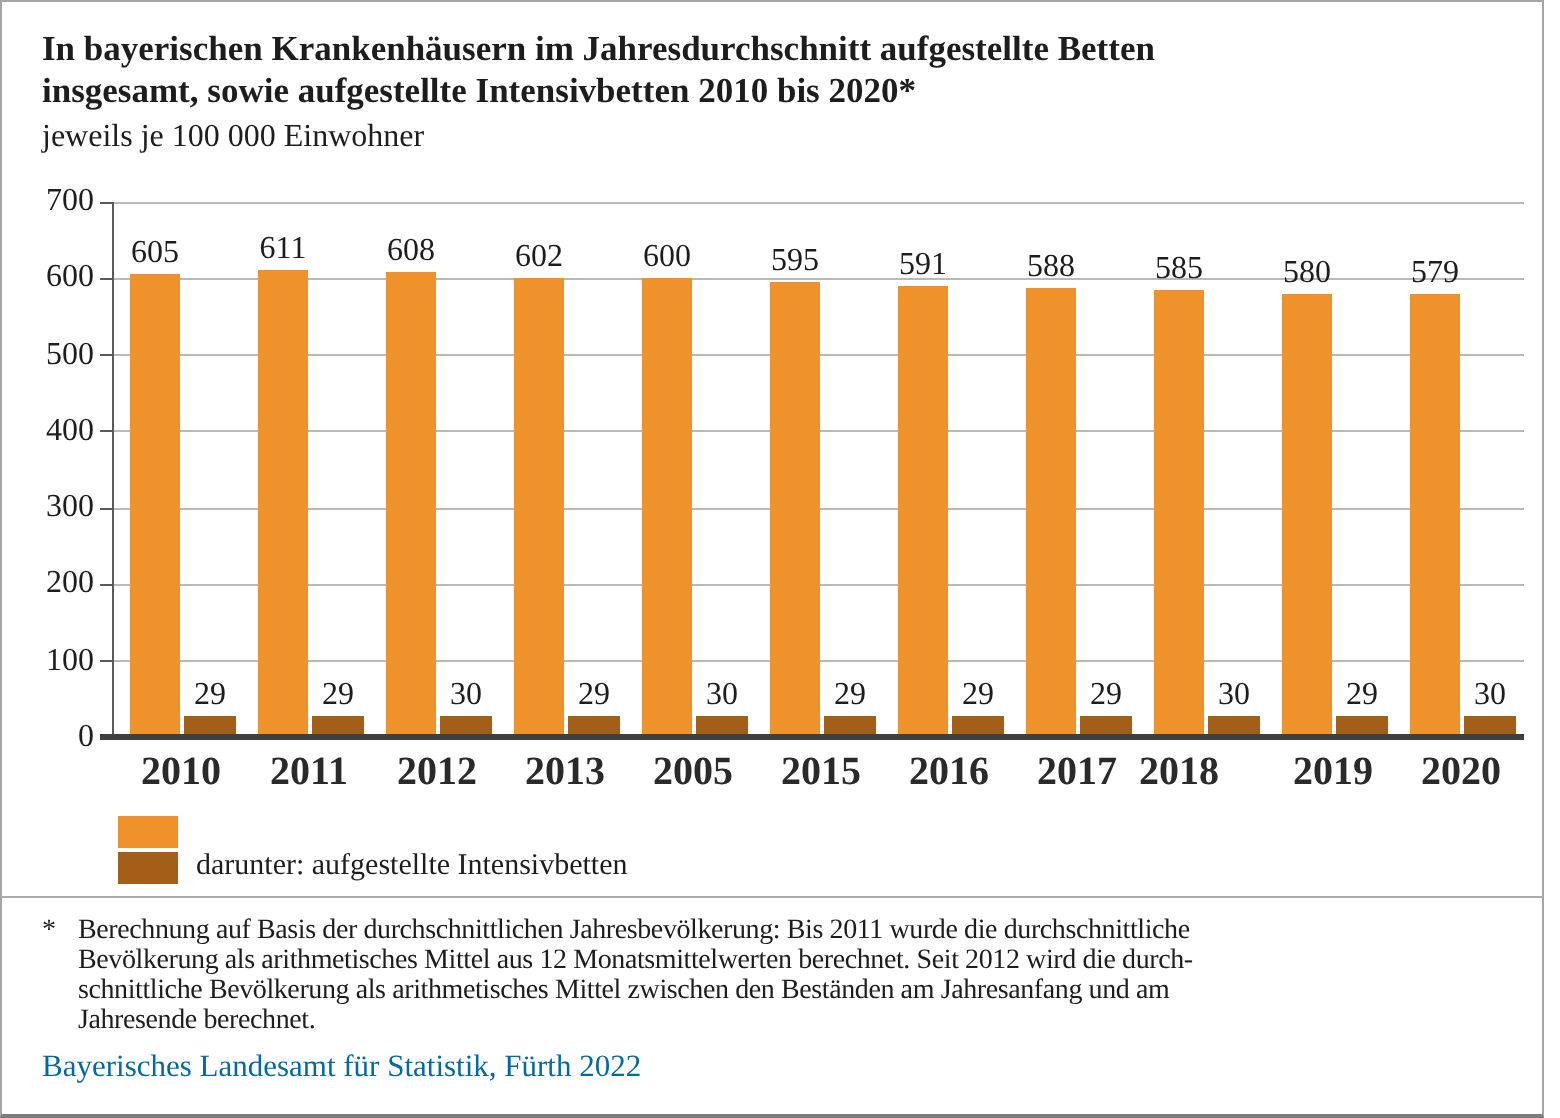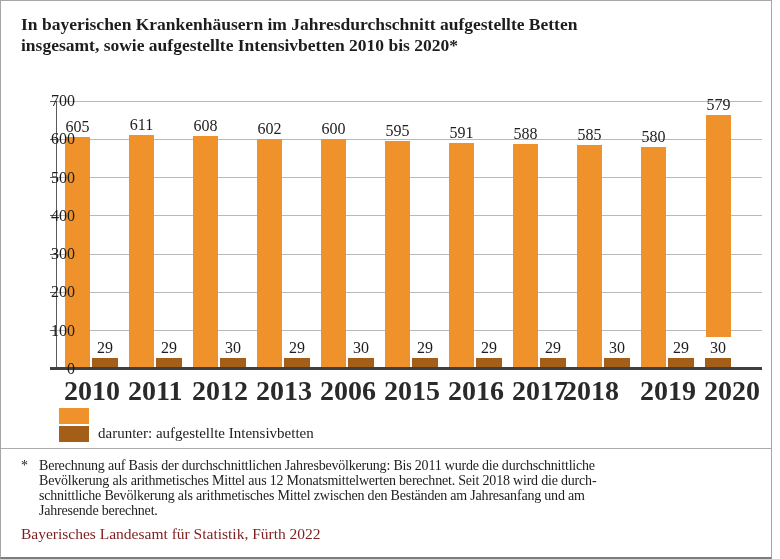--- a/index.html
+++ b/index.html
@@ -16,51 +16,52 @@
   .title-block{position:absolute;left:20px;top:13px;color:#1d1d1d;}
   .title-line{font-size:17.5px;font-weight:bold;line-height:21px;white-space:nowrap;}
   .subtitle{font-size:16px;font-weight:normal;line-height:20px;margin-top:3px;white-space:nowrap;}
 
   .plot{
     position:absolute;left:55px;top:100px;width:705px;height:268px;
     border-left:1px solid #5a5a5a;
   }
   .gridline{position:absolute;left:0;right:0;height:1px;background:#b9b9b9;}
   .ytick-mark{position:absolute;left:-7px;width:7px;height:1px;background:#5a5a5a;}
-  .ylabel{position:absolute;left:0;width:46px;text-align:right;font-size:16px;color:#1d1d1d;padding-left:28px;}
+  .ylabel{position:absolute;left:0;width:46px;text-align:right;font-size:16px;color:#1d1d1d;}
   .zero-line{position:absolute;left:49px;width:712px;height:3px;top:366px;background:#3f3f3f;}
 
   .bar-group{position:absolute;bottom:0;display:flex;align-items:flex-end;gap:2px;}
   .bar-col{display:flex;flex-direction:column;align-items:center;}
   .bar-value{font-size:16px;color:#1d1d1d;margin-bottom:2px;white-space:nowrap;line-height:17px;}
   .bar{display:block;}
 
-  .xlabel{position:absolute;top:374px;width:53px;text-align:center;font-size:28px;font-weight:bold;color:#2a2a2a;white-space:nowrap;}
+  .xlabel{position:absolute;top:374px;width:53px;text-align:center;font-size:20px;font-weight:bold;color:#2a2a2a;white-space:nowrap;}
 
   .legend{position:absolute;left:58px;top:406px;}
   .legend-row{display:flex;align-items:center;height:17px;margin-bottom:1px;}
   .legend-swatch{width:30px;height:16px;margin-right:9px;flex:0 0 auto;}
   .legend-label{font-size:15px;color:#1d1d1d;white-space:nowrap;}
 
   .separator{position:absolute;left:0;right:0;top:447px;height:1px;background:#ababab;}
 
   .footnote{position:absolute;left:20px;top:457px;display:flex;color:#1d1d1d;}
   .footnote-marker{width:18px;font-size:14px;line-height:15px;}
   .footnote-line{font-size:14px;line-height:15px;letter-spacing:-0.2px;white-space:nowrap;}
 
-  .source{position:absolute;left:20px;top:524px;font-size:15.5px;color:#7f1d1d;white-space:nowrap;}
+  .source{position:absolute;left:20px;top:524px;font-size:15.5px;color:#0369a1;white-space:nowrap;}
 </style>
 </head>
 <body>
 
 <div class="page">
 
   <div class="title-block">
     <div class="title-line">In bayerischen Krankenhäusern im Jahresdurchschnitt aufgestellte Betten</div>
     <div class="title-line">insgesamt, sowie aufgestellte Intensivbetten 2010 bis 2020*</div>
+    <div class="subtitle">jeweils je 100 000 Einwohner</div>
   </div>
 
   <div class="plot">
       <div class="ytick-mark" style="top: 267.5px;"></div>
       <div class="gridline" style="top: 229.214px;"></div>
       <div class="ytick-mark" style="top: 229.214px;"></div>
       <div class="gridline" style="top: 190.929px;"></div>
       <div class="ytick-mark" style="top: 190.929px;"></div>
       <div class="gridline" style="top: 152.643px;"></div>
       <div class="ytick-mark" style="top: 152.643px;"></div>
@@ -165,21 +166,21 @@
       <div class="bar-group" style="left: 584px;">
         <div class="bar-col">
           <div class="bar-value">580</div>
           <div class="bar" style="width: 25px; height: 222.1px; background: rgb(240, 146, 43);"></div>
         </div>
         <div class="bar-col">
           <div class="bar-value">29</div>
           <div class="bar" style="width: 26px; height: 11.1px; background: rgb(163, 94, 23);"></div>
         </div>
       </div>
-      <div class="bar-group" style="left: 648px; flex-direction: column;">
+      <div class="bar-group" style="left: 648px;">
         <div class="bar-col">
           <div class="bar-value">579</div>
           <div class="bar" style="width: 25px; height: 221.7px; background: rgb(240, 146, 43);"></div>
         </div>
         <div class="bar-col">
           <div class="bar-value">30</div>
           <div class="bar" style="width: 26px; height: 11.5px; background: rgb(163, 94, 23);"></div>
         </div>
       </div>
     </div>
@@ -194,40 +195,40 @@
       <span class="legend-label">darunter: aufgestellte Intensivbetten</span>
     </div>
   </div>
 
   <div class="separator"></div>
 
   <div class="footnote">
     <div class="footnote-marker">*</div>
     <div>
       <div class="footnote-line">Berechnung auf Basis der durchschnittlichen Jahresbevölkerung: Bis 2011 wurde die durchschnittliche</div>
-      <div class="footnote-line">Bevölkerung als arithmetisches Mittel aus 12 Monatsmittelwerten berechnet. Seit 2018 wird die durch-</div>
+      <div class="footnote-line">Bevölkerung als arithmetisches Mittel aus 12 Monatsmittelwerten berechnet. Seit 2012 wird die durch-</div>
       <div class="footnote-line">schnittliche Bevölkerung als arithmetisches Mittel zwischen den Beständen am Jahresanfang und am</div>
       <div class="footnote-line">Jahresende berechnet.</div>
     </div>
   </div>
 
   <div class="source">Bayerisches Landesamt für Statistik, Fürth 2022</div>
 
 <div class="ylabel" style="top: 359px;">0</div>
     <div class="ylabel" style="top: 320.714px;">100</div>
     <div class="ylabel" style="top: 282.429px;">200</div>
     <div class="ylabel" style="top: 244.143px;">300</div>
     <div class="ylabel" style="top: 205.857px;">400</div>
     <div class="ylabel" style="top: 167.571px;">500</div>
     <div class="ylabel" style="top: 129.286px;">600</div>
     <div class="ylabel" style="top: 91px;">700</div>
     <div class="xlabel" style="left: 63px;">2010</div>
     <div class="xlabel" style="left: 127px;">2011</div>
     <div class="xlabel" style="left: 191px;">2012</div>
     <div class="xlabel" style="left: 255px;">2013</div>
-    <div class="xlabel" style="left: 319px;">2006</div>
+    <div class="xlabel" style="left: 319px;">2005</div>
     <div class="xlabel" style="left: 383px;">2015</div>
     <div class="xlabel" style="left: 447px;">2016</div>
     <div class="xlabel" style="left: 511px; text-align: center;">2017</div>
     <div class="xlabel" style="left: 562px;">2018</div>
     <div class="xlabel" style="left: 639px;">2019</div>
     <div class="xlabel" style="left: 703px;">2020</div>
   </div>
 
 </body></html>

